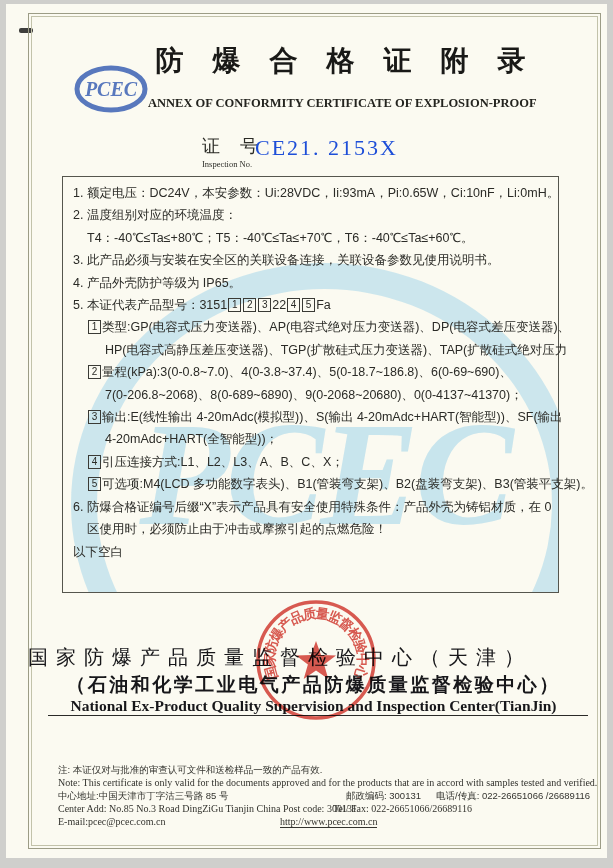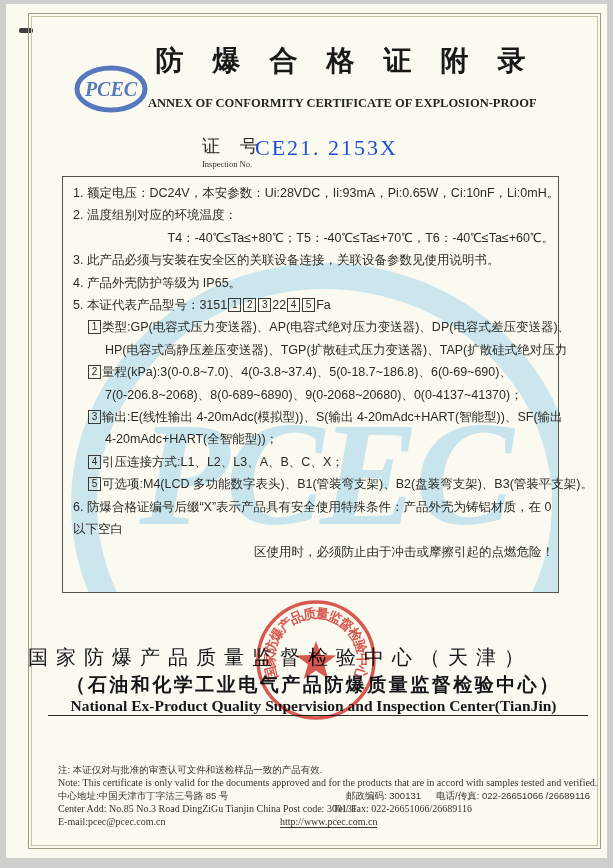--- a/index.html
+++ b/index.html
@@ -69,21 +69,21 @@
     font-size:148px;color:rgba(178,219,235,.7);letter-spacing:-4px;
     margin-top:-60px;
   }
   .body-lines{
     position:absolute;left:0;top:0;width:100%;height:100%;
     padding:5px 4px 0 10px;box-sizing:border-box;
     font-size:12.5px;color:#2b2b27;line-height:22.4px;white-space:nowrap;
   }
   .bline{white-space:nowrap;}
   .ind0{padding-left:0;}
-  .ind1{padding-left:14px;text-align:right;}
+  .ind1{padding-left:14px;}
   .ind2{padding-left:14px;}
   .ind3{padding-left:32px;}
   .bx{
     display:inline-block;border:1px solid #3a3a35;
     width:11px;height:12px;line-height:12px;font-size:10px;text-align:center;
     vertical-align:1px;margin:0 1px;
   }
   
   .issuer-cn1{
     position:absolute;left:22px;top:640px;width:571px;
@@ -156,22 +156,22 @@
         <div class="bline ind0">5. 本证代表产品型号：3151<span class="bx">1</span><span class="bx">2</span><span class="bx">3</span>22<span class="bx">4</span><span class="bx">5</span>Fa</div>
         <div class="bline ind2"><span class="bx">1</span>类型:GP(电容式压力变送器)、AP(电容式绝对压力变送器)、DP(电容式差压变送器)、</div>
         <div class="bline ind3">HP(电容式高静压差压变送器)、TGP(扩散硅式压力变送器)、TAP(扩散硅式绝对压力</div>
         <div class="bline ind2"><span class="bx">2</span>量程(kPa):3(0-0.8~7.0)、4(0-3.8~37.4)、5(0-18.7~186.8)、6(0-69~690)、</div>
         <div class="bline ind3">7(0-206.8~2068)、8(0-689~6890)、9(0-2068~20680)、0(0-4137~41370)；</div>
         <div class="bline ind2"><span class="bx">3</span>输出:E(线性输出 4-20mAdc(模拟型))、S(输出 4-20mAdc+HART(智能型))、SF(输出</div>
         <div class="bline ind3">4-20mAdc+HART(全智能型))；</div>
         <div class="bline ind2"><span class="bx">4</span>引压连接方式:L1、L2、L3、A、B、C、X；</div>
         <div class="bline ind2"><span class="bx">5</span>可选项:M4(LCD 多功能数字表头)、B1(管装弯支架)、B2(盘装弯支架)、B3(管装平支架)。</div>
         <div class="bline ind0">6. 防爆合格证编号后缀“X”表示产品具有安全使用特殊条件：产品外壳为铸铝材质，在 0</div>
+        <div class="bline ind1">区使用时，必须防止由于冲击或摩擦引起的点燃危险！</div>
         <div class="bline ind0">以下空白</div>
-        <div class="bline ind1">区使用时，必须防止由于冲击或摩擦引起的点燃危险！</div>
       </div>
   </div>
 
   <div class="issuer-cn1">国家防爆产品质量监督检验中心（天津）</div>
   <div class="issuer-cn2">（石油和化学工业电气产品防爆质量监督检验中心）</div>
   <div class="issuer-en">National Ex-Product Quality Supervision and Inspection Center(TianJin)</div>
   <div class="issuer-line"></div>
 
   <svg class="stamp" viewBox="0 0 140 140">
     <defs>

